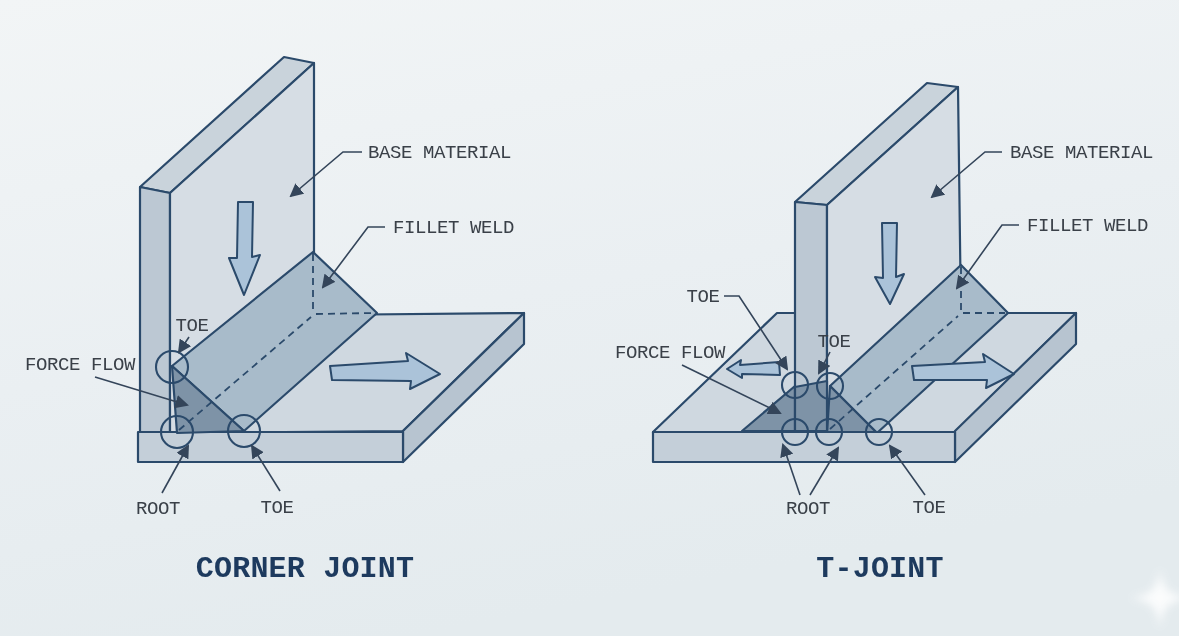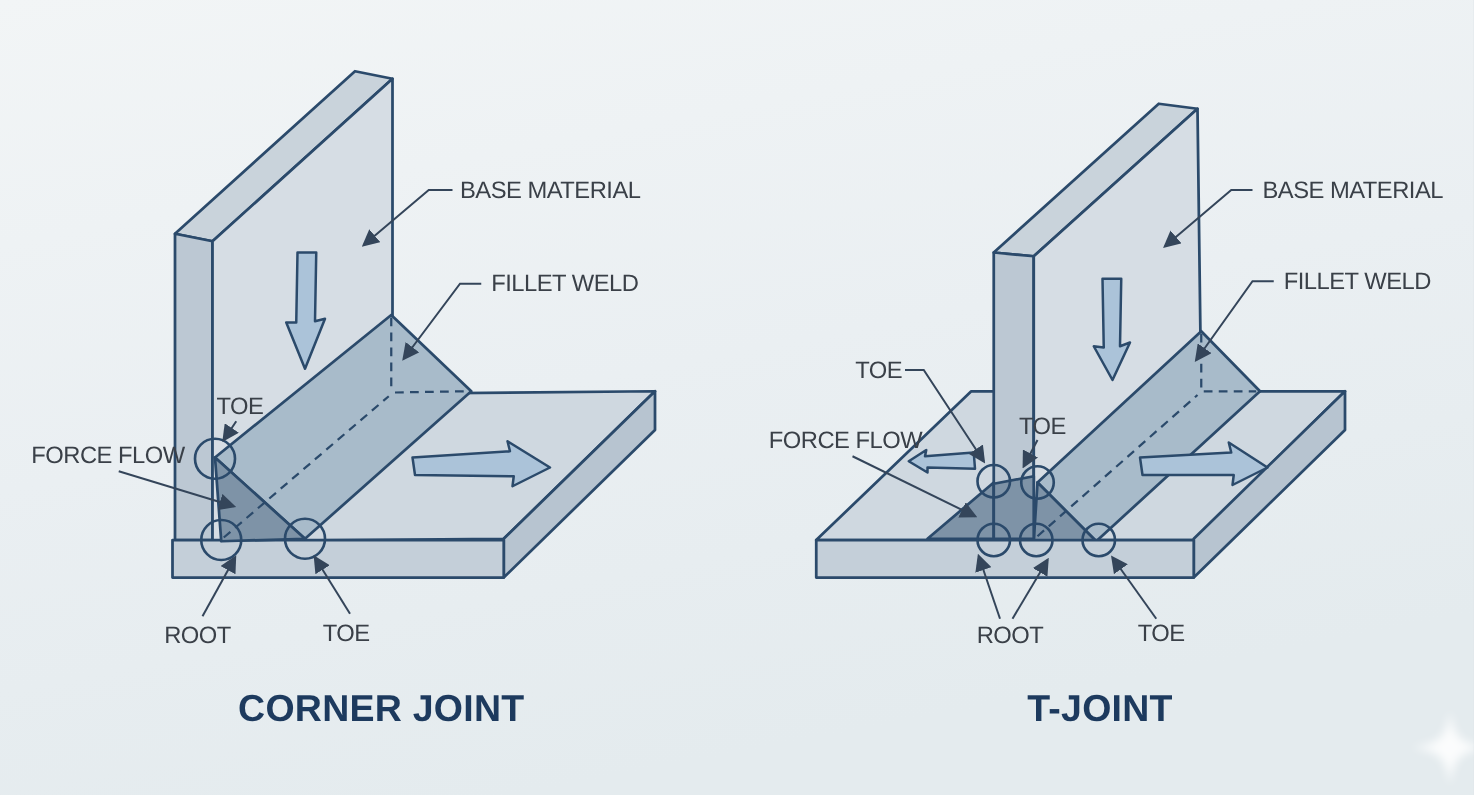--- a/index.html
+++ b/index.html
@@ -1,17 +1,17 @@
 <!DOCTYPE html>
 <html><head>
 <meta charset="utf-8">
 <style>
   html,body{margin:0;padding:0;background:#dfe5e9;}
   .stage{position:relative;width:1179px;height:636px;overflow:hidden;
-         font-family:Liberation Sans, sans-serif;text-align:right;}
+         font-family:Liberation Mono, monospace;text-align:right;}
   svg{display:block}
   .outline{stroke:#2b4a6b;stroke-width:2.2;stroke-linejoin:round;}
   .dash{stroke:#2b4a6b;stroke-width:1.8;fill:none;stroke-dasharray:7 5;}
   .marker-circle{fill:none;stroke:#2b4a6b;stroke-width:2.1;}
   .leader{stroke:#34455a;stroke-width:1.6;fill:none;}
   .blockarrow{stroke:#2b4a6b;stroke-width:2;stroke-linejoin:round;}
   .lbl{font-size:19px;fill:#3a4048;letter-spacing:-0.4px;}
   .ttl{font-size:30px;font-weight:bold;fill:#1d3a5e;letter-spacing:0.2px;}
 </style>
 </head>

